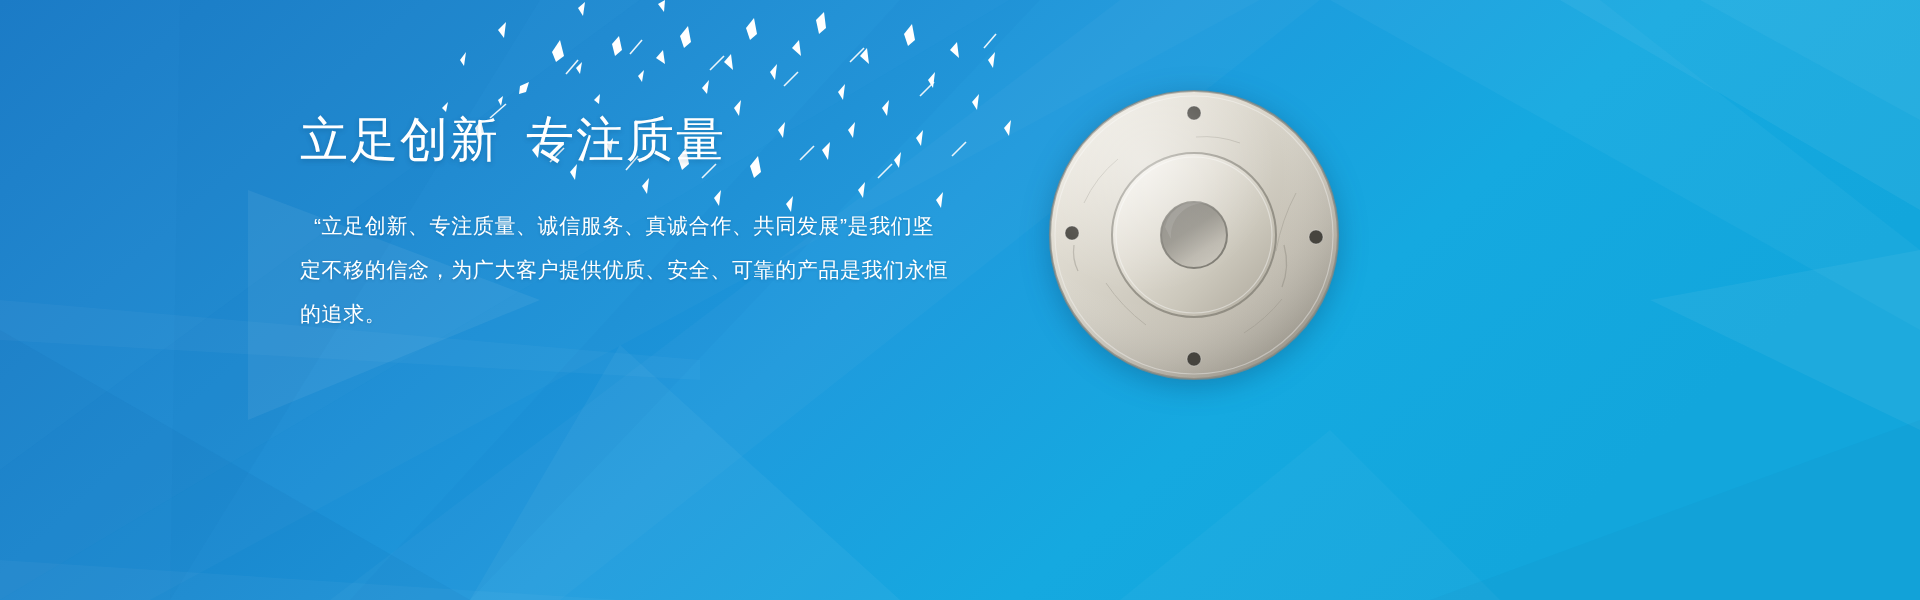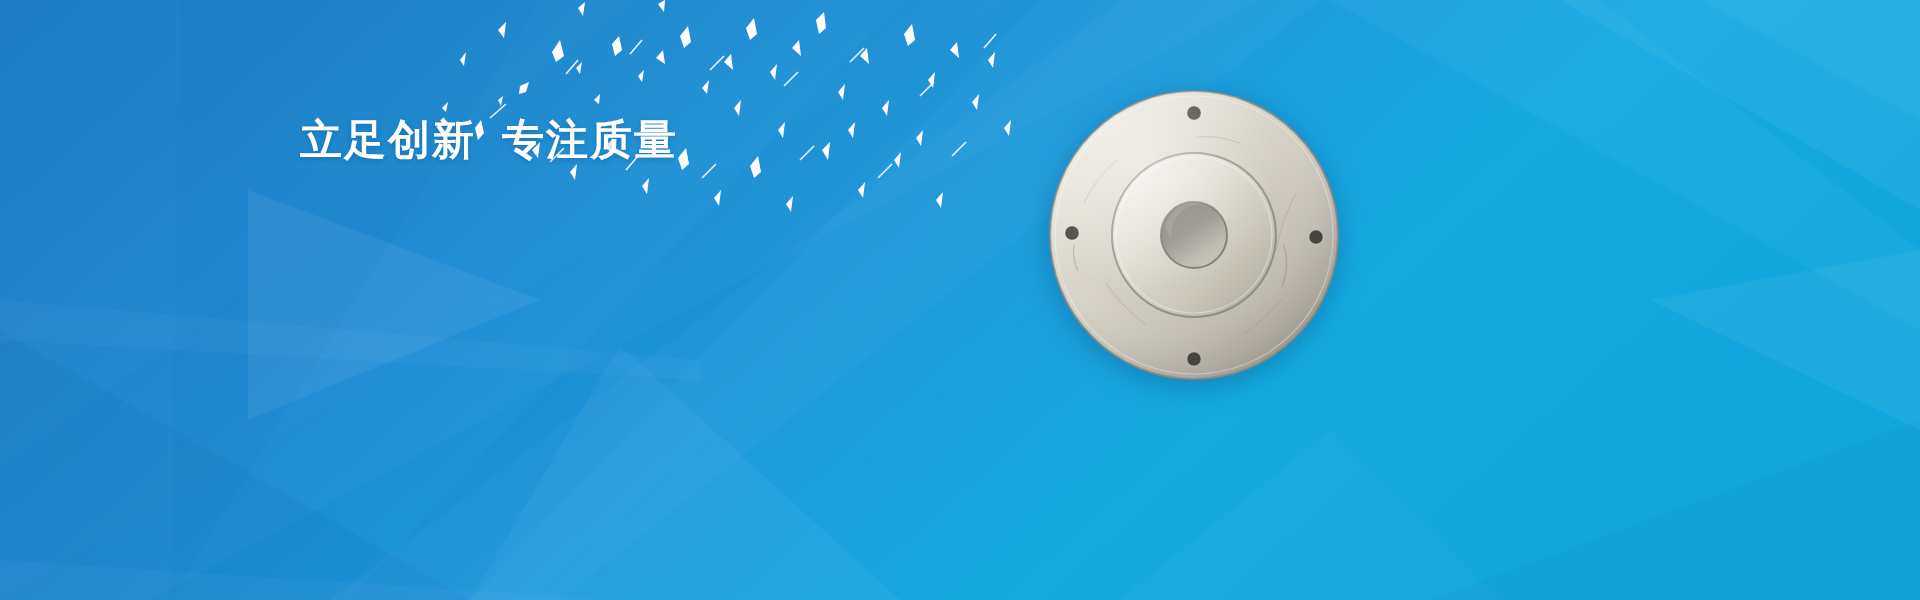--- a/index.html
+++ b/index.html
@@ -30,23 +30,23 @@
   
   .shatter{ position:absolute; left:380px; top:0px; width:640px; height:260px; }
 
   
   .copy{
     position:absolute;
     left:300px; top:104px;
     width:660px;
   }
   .headline{
-    font-size:42px;
+    font-size:48px;
     line-height:72px;
-    font-weight:bold;
+    font-weight:normal;
     color:#ffffff;
     letter-spacing:2px;
     white-space:nowrap;
     text-shadow:0 2px 5px rgba(3,60,105,.28);
   }
   .headline .gap{ display:inline-block; width:26px; }
 
   .paragraph{
     margin-top:28px;
     font-size:21px;
@@ -173,20 +173,25 @@
       <path d="M572,156 L586,142"></path>
     </g>
   </svg>
 
   <div class="copy">
 
     <div class="headline">
       <span>立足创新</span><span class="gap"></span><span>专注质量</span>
     </div>
 
+    <div class="paragraph">
+      <p class="l1">“立足创新、专注质量、诚信服务、真诚合作、共同发展”是我们坚</p>
+      <p class="l2">定不移的信念，为广大客户提供优质、安全、可靠的产品是我们永恒</p>
+      <p class="l3">的追求。</p>
+    </div>
 
   </div>
 
   <div class="product">
     <svg viewBox="0 0 300 300">
       <defs>
         <linearGradient id="discG" x1="0.12" y1="0.05" x2="0.9" y2="0.95">
           <stop offset="0%" stop-color="#efece4"></stop>
           <stop offset="22%" stop-color="#e2ded4"></stop>
           <stop offset="48%" stop-color="#d2cec3"></stop>

